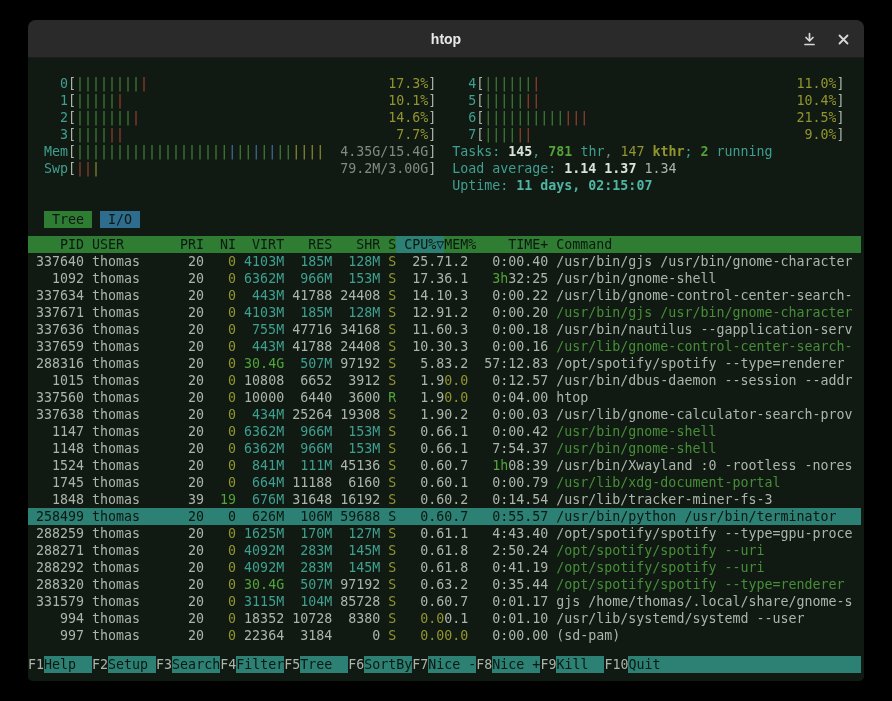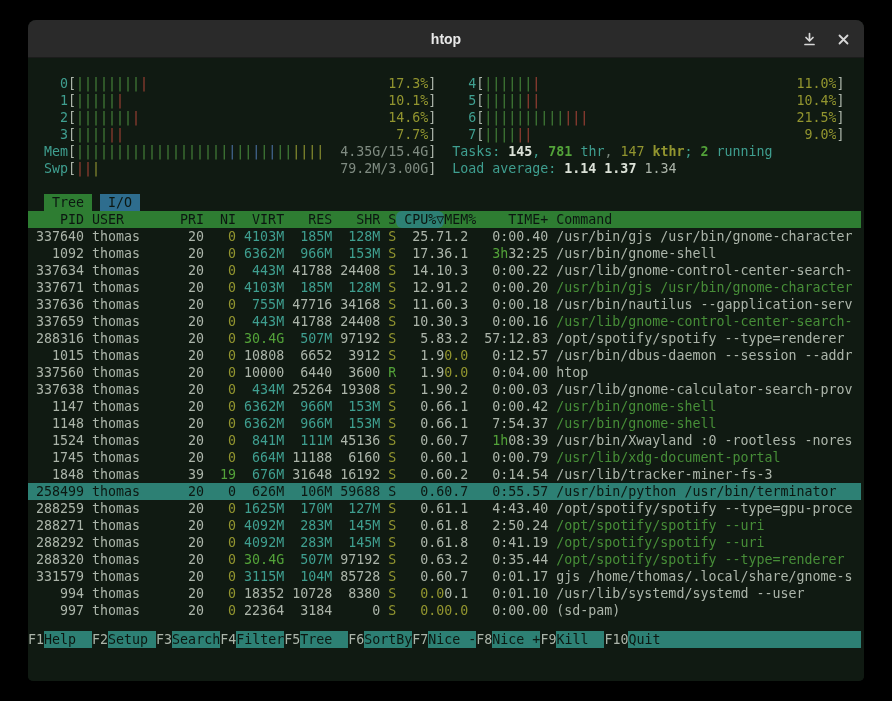--- a/index.html
+++ b/index.html
@@ -37,28 +37,28 @@
   
   .c-fg{color:var(--fg);} .c-dim{color:var(--dim);} .c-cyan{color:var(--cyan);}
   .c-cyanb{color:var(--cyan-b);} .c-green{color:var(--green);} .c-greend{color:var(--green-dim);}
   .c-olive{color:var(--olive);} .c-white{color:var(--white);}
   .b{font-weight:bold;}
   
   .tab{padding:0 1ch;color:var(--darktxt);cursor:pointer;}
   .tab-active{background:var(--hdr-green);}
   .tab-inactive{background:var(--tab-blue);}
   
-  .hdr-line{background:var(--hdr-green);}
+  .hdr-line{background:var(--hdr-green);margin-top:8px;}
   .cell{display:inline-block;overflow:hidden;white-space:pre;}
   .r{text-align:right;} .l{text-align:left;} .ml1{margin-left:1ch;}
   .w0{width:7ch;} .w1{width:9ch;} .w2{width:5ch;} .w3{width:4ch;} .w4{width:6ch;}
   .w5{width:6ch;} .w6{width:6ch;} .w7{width:2ch;} .w8{width:6ch;} .w9{width:4ch;}
   .w10{width:9ch;} .w11{flex:1;}
   .hdr-cell{color:var(--darktxt);}
-  .hdr-sort{background:var(--teal);border-radius:6px;}
+  .hdr-sort{background:var(--teal);}
   .row{cursor:pointer;}
   .row-selected{background:var(--teal);}
   .row-selected .cell,.row-selected .cell span{color:var(--darktxt) !important;}
   
   .fnbar{margin-top:12px;}
   .fk{color:var(--fg);}
   .fl{display:inline-block;width:6ch;background:var(--teal);color:var(--darktxt);overflow:hidden;white-space:pre;}
   .fn-item{display:inline-flex;cursor:pointer;}
   .fn-item:last-child{flex:1;}
   .fn-item:last-child .fl{flex:1;width:auto;}
@@ -84,20 +84,21 @@
       </div>
     </div>
     <div class="term" id="term">
         <div class="line"></div>
         <div class="line indent"><span class="meter"><span class="c-cyan lbl">0</span><span class="c-fg">[</span><span class="bar"><span class="pipes"><span class="p-green">||||||||</span><span class="p-red">|</span></span><span class="c-olive val">17.3%</span></span><span class="c-fg">]</span></span><span class="gap2"></span><span class="meter"><span class="c-cyan lbl">4</span><span class="c-fg">[</span><span class="bar"><span class="pipes"><span class="p-green">||||||</span><span class="p-red">|</span></span><span class="c-olive val">11.0%</span></span><span class="c-fg">]</span></span></div>
         <div class="line indent"><span class="meter"><span class="c-cyan lbl">1</span><span class="c-fg">[</span><span class="bar"><span class="pipes"><span class="p-green">|||||</span><span class="p-red">|</span></span><span class="c-olive val">10.1%</span></span><span class="c-fg">]</span></span><span class="gap2"></span><span class="meter"><span class="c-cyan lbl">5</span><span class="c-fg">[</span><span class="bar"><span class="pipes"><span class="p-green">|||||</span><span class="p-red">||</span></span><span class="c-olive val">10.4%</span></span><span class="c-fg">]</span></span></div>
         <div class="line indent"><span class="meter"><span class="c-cyan lbl">2</span><span class="c-fg">[</span><span class="bar"><span class="pipes"><span class="p-green">|||||||</span><span class="p-red">|</span></span><span class="c-olive val">14.6%</span></span><span class="c-fg">]</span></span><span class="gap2"></span><span class="meter"><span class="c-cyan lbl">6</span><span class="c-fg">[</span><span class="bar"><span class="pipes"><span class="p-green">||||||||||</span><span class="p-red">|||</span></span><span class="c-olive val">21.5%</span></span><span class="c-fg">]</span></span></div>
         <div class="line indent"><span class="meter"><span class="c-cyan lbl">3</span><span class="c-fg">[</span><span class="bar"><span class="pipes"><span class="p-green">||||</span><span class="p-red">||</span></span><span class="c-olive val">7.7%</span></span><span class="c-fg">]</span></span><span class="gap2"></span><span class="meter"><span class="c-cyan lbl">7</span><span class="c-fg">[</span><span class="bar"><span class="pipes"><span class="p-green">||||</span><span class="p-red">||</span></span><span class="c-olive val">9.0%</span></span><span class="c-fg">]</span></span></div>
         <div class="line indent"><span class="meter"><span class="c-cyan lbl">Mem</span><span class="c-fg">[</span><span class="bar"><span class="pipes"><span class="p-green">|||||||||||||||||||</span><span class="p-blue">|</span><span class="p-green">||</span><span class="p-blue">|</span><span class="p-green">|</span><span class="p-blue">|</span><span class="p-green">||</span><span class="p-olive">||||</span></span><span class="c-dim val">4.35G/15.4G</span></span><span class="c-fg">]</span></span><span class="gap2"></span><span class="c-cyan">Tasks: </span><span class="c-white b">145</span><span class="c-cyan">, </span><span class="c-green b">781</span><span class="c-cyan"> thr</span><span class="c-dim">, </span><span class="c-olive">147</span><span class="c-olive b"> kthr</span><span class="c-cyan">; </span><span class="c-green b">2</span><span class="c-cyan"> running</span></div>
         <div class="line indent"><span class="meter"><span class="c-cyan lbl">Swp</span><span class="c-fg">[</span><span class="bar"><span class="pipes"><span class="p-red">||</span><span class="p-olive">|</span></span><span class="c-dim val">79.2M/3.00G</span></span><span class="c-fg">]</span></span><span class="gap2"></span><span class="c-cyan">Load average: </span><span class="c-white b">1.14 </span><span class="c-white b">1.37 </span><span class="c-fg">1.34</span></div>
+        <div class="line indent"><span class="spacer49"></span><span class="gap2"></span><span class="c-cyan">Uptime: </span><span class="c-cyanb b">11 days, 02:15:07</span></div>
         <div class="line"></div>
         <div class="line indent"><span class="tab tab-active">Tree</span><span class="gap1"></span><span class="tab tab-inactive">I/O</span></div>
         <div class="line hdr-line"><span class="cell hdr-cell w0 r">PID</span><span class="cell hdr-cell w1 l ml1">USER</span><span class="cell hdr-cell w2 r">PRI</span><span class="cell hdr-cell w3 r">NI</span><span class="cell hdr-cell w4 r">VIRT</span><span class="cell hdr-cell w5 r">RES</span><span class="cell hdr-cell w6 r">SHR</span><span class="cell hdr-cell w7 r">S</span><span class="cell hdr-cell w8 r hdr-sort">CPU%▽</span><span class="cell hdr-cell w9 l">MEM%</span><span class="cell hdr-cell w10 r">TIME+</span><span class="cell hdr-cell w11 l ml1">Command</span></div>
         <div class="line row"><span class="cell w0 r c-fg"><span>337640</span></span><span class="cell w1 l ml1 c-fg"><span>thomas</span></span><span class="cell w2 r c-fg"><span>20</span></span><span class="cell w3 r c-olive"><span>0</span></span><span class="cell w4 r c-cyan"><span>4103M</span></span><span class="cell w5 r c-cyan"><span>185M</span></span><span class="cell w6 r c-cyan"><span>128M</span></span><span class="cell w7 r c-olive"><span>S</span></span><span class="cell w8 r c-fg"><span>25.7</span></span><span class="cell w9 l c-fg"><span>1.2</span></span><span class="cell w10 r c-fg"><span>0:00.40</span></span><span class="cell w11 l ml1 c-fg"><span>/usr/bin/gjs /usr/bin/gnome-character</span></span></div>
         <div class="line row"><span class="cell w0 r c-fg"><span>1092</span></span><span class="cell w1 l ml1 c-fg"><span>thomas</span></span><span class="cell w2 r c-fg"><span>20</span></span><span class="cell w3 r c-olive"><span>0</span></span><span class="cell w4 r c-cyan"><span>6362M</span></span><span class="cell w5 r c-cyan"><span>966M</span></span><span class="cell w6 r c-cyan"><span>153M</span></span><span class="cell w7 r c-olive"><span>S</span></span><span class="cell w8 r c-fg"><span>17.3</span></span><span class="cell w9 l c-fg"><span>6.1</span></span><span class="cell w10 r c-fg"><span class="c-green">3h</span><span>32:25</span></span><span class="cell w11 l ml1 c-fg"><span>/usr/bin/gnome-shell</span></span></div>
         <div class="line row"><span class="cell w0 r c-fg"><span>337634</span></span><span class="cell w1 l ml1 c-fg"><span>thomas</span></span><span class="cell w2 r c-fg"><span>20</span></span><span class="cell w3 r c-olive"><span>0</span></span><span class="cell w4 r c-cyan"><span>443M</span></span><span class="cell w5 r c-fg"><span>41788</span></span><span class="cell w6 r c-fg"><span>24408</span></span><span class="cell w7 r c-olive"><span>S</span></span><span class="cell w8 r c-fg"><span>14.1</span></span><span class="cell w9 l c-fg"><span>0.3</span></span><span class="cell w10 r c-fg"><span>0:00.22</span></span><span class="cell w11 l ml1 c-fg"><span>/usr/lib/gnome-control-center-search-</span></span></div>
         <div class="line row"><span class="cell w0 r c-fg"><span>337671</span></span><span class="cell w1 l ml1 c-fg"><span>thomas</span></span><span class="cell w2 r c-fg"><span>20</span></span><span class="cell w3 r c-olive"><span>0</span></span><span class="cell w4 r c-cyan"><span>4103M</span></span><span class="cell w5 r c-cyan"><span>185M</span></span><span class="cell w6 r c-cyan"><span>128M</span></span><span class="cell w7 r c-olive"><span>S</span></span><span class="cell w8 r c-fg"><span>12.9</span></span><span class="cell w9 l c-fg"><span>1.2</span></span><span class="cell w10 r c-fg"><span>0:00.20</span></span><span class="cell w11 l ml1 c-greend"><span>/usr/bin/gjs /usr/bin/gnome-character</span></span></div>
         <div class="line row"><span class="cell w0 r c-fg"><span>337636</span></span><span class="cell w1 l ml1 c-fg"><span>thomas</span></span><span class="cell w2 r c-fg"><span>20</span></span><span class="cell w3 r c-olive"><span>0</span></span><span class="cell w4 r c-cyan"><span>755M</span></span><span class="cell w5 r c-fg"><span>47716</span></span><span class="cell w6 r c-fg"><span>34168</span></span><span class="cell w7 r c-olive"><span>S</span></span><span class="cell w8 r c-fg"><span>11.6</span></span><span class="cell w9 l c-fg"><span>0.3</span></span><span class="cell w10 r c-fg"><span>0:00.18</span></span><span class="cell w11 l ml1 c-fg"><span>/usr/bin/nautilus --gapplication-serv</span></span></div>
         <div class="line row"><span class="cell w0 r c-fg"><span>337659</span></span><span class="cell w1 l ml1 c-fg"><span>thomas</span></span><span class="cell w2 r c-fg"><span>20</span></span><span class="cell w3 r c-olive"><span>0</span></span><span class="cell w4 r c-cyan"><span>443M</span></span><span class="cell w5 r c-fg"><span>41788</span></span><span class="cell w6 r c-fg"><span>24408</span></span><span class="cell w7 r c-olive"><span>S</span></span><span class="cell w8 r c-fg"><span>10.3</span></span><span class="cell w9 l c-fg"><span>0.3</span></span><span class="cell w10 r c-fg"><span>0:00.16</span></span><span class="cell w11 l ml1 c-greend"><span>/usr/lib/gnome-control-center-search-</span></span></div>
         <div class="line row"><span class="cell w0 r c-fg"><span>288316</span></span><span class="cell w1 l ml1 c-fg"><span>thomas</span></span><span class="cell w2 r c-fg"><span>20</span></span><span class="cell w3 r c-olive"><span>0</span></span><span class="cell w4 r c-green"><span>30.4G</span></span><span class="cell w5 r c-cyan"><span>507M</span></span><span class="cell w6 r c-fg"><span>97192</span></span><span class="cell w7 r c-olive"><span>S</span></span><span class="cell w8 r c-fg"><span>5.8</span></span><span class="cell w9 l c-fg"><span>3.2</span></span><span class="cell w10 r c-fg"><span>57:12.83</span></span><span class="cell w11 l ml1 c-fg"><span>/opt/spotify/spotify --type=renderer</span></span></div>

